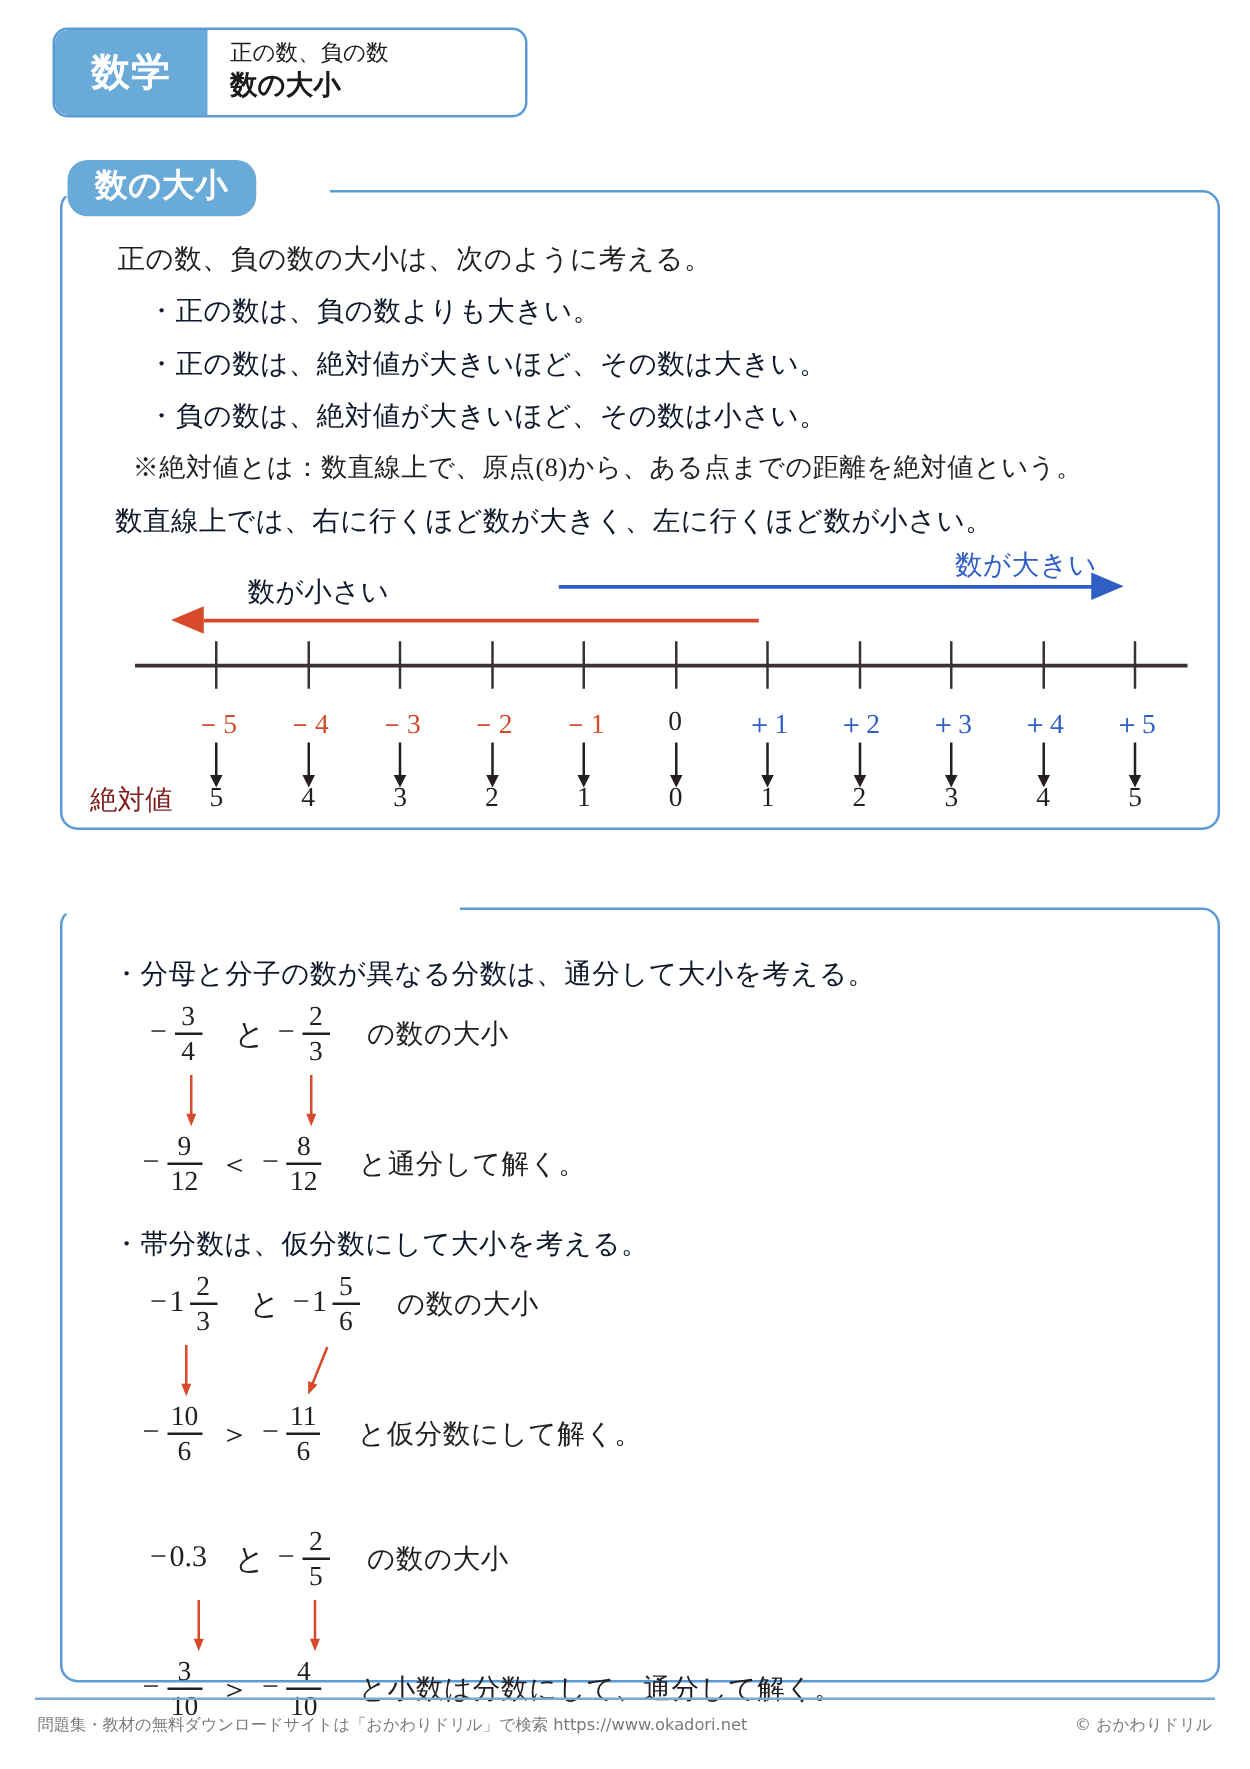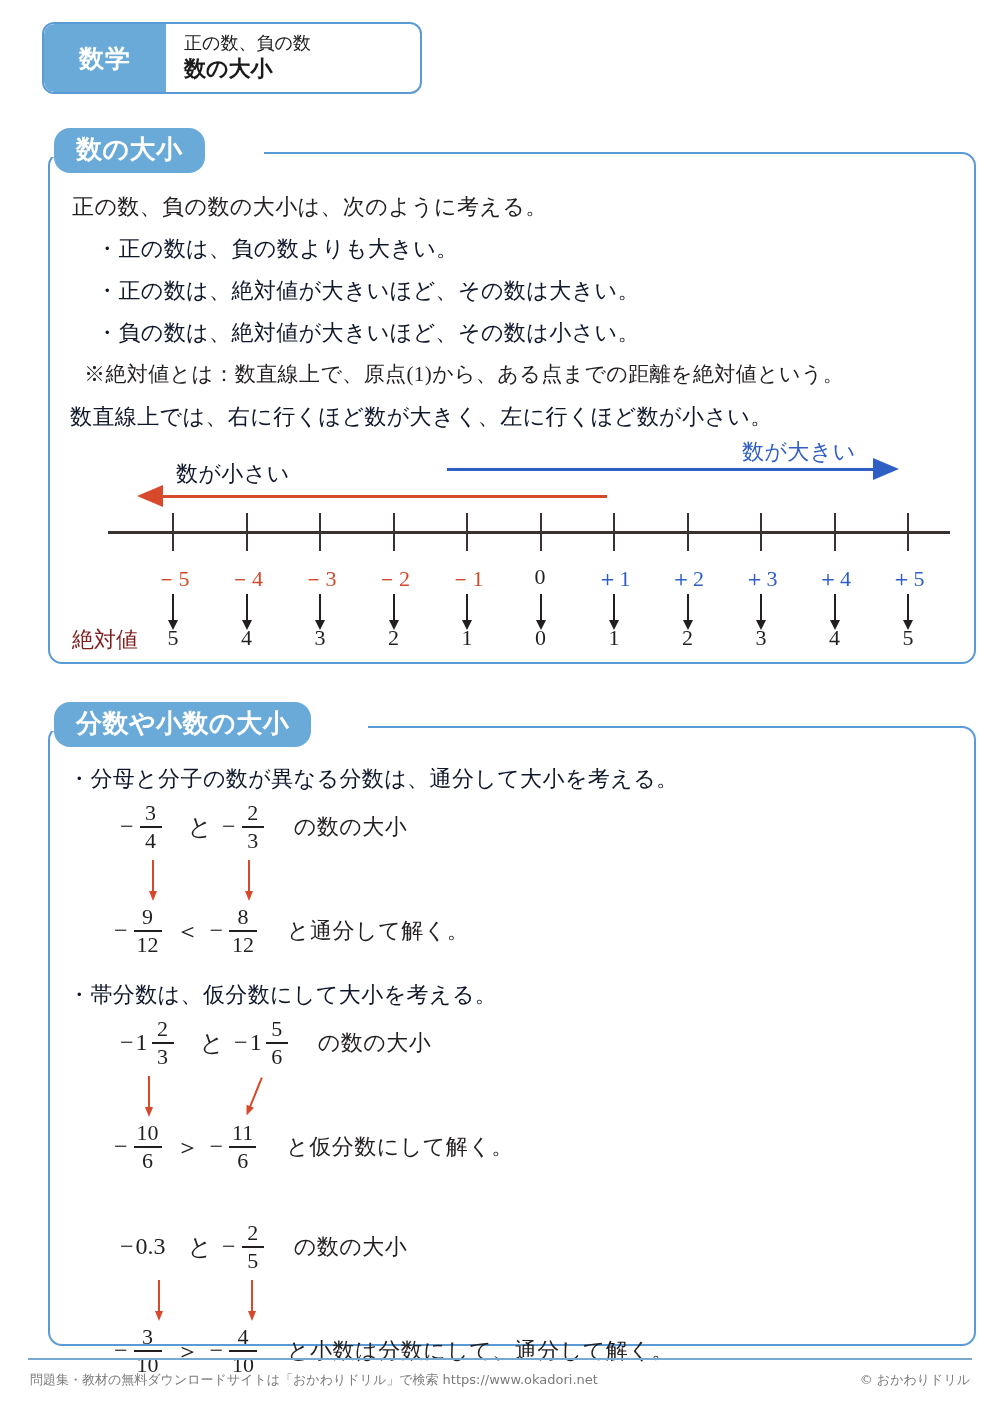--- a/index.html
+++ b/index.html
@@ -25,21 +25,21 @@
     background: #ffffff;
     display: flex;
     align-items: stretch;
     overflow: hidden;
   }
   .subject-badge {
     width: 122px;
     background: #6aaad8;
     color: #ffffff;
     font-family: "DejaVu Sans", "Liberation Sans", sans-serif;
-    font-size: 25px;
+    font-size: 31px;
     font-weight: 700;
     display: flex;
     align-items: center;
     justify-content: center;
     letter-spacing: 1px;
     border-radius: 10px 0 0 10px;
   }
   .title-texts {
     flex: 1;
     display: flex;
@@ -99,20 +99,21 @@
   #section-fractions { top: 726px; height: 620px; }
 
   
   .ln {
     position: absolute;
     font-family: "Liberation Serif", "DejaVu Serif", serif;
     font-size: 22px;
     color: #231f20;
     white-space: nowrap;
     letter-spacing: 0.4px;
+    margin-left: 22px;
   }
   .red { color: #0f172a; }
   .blue { color: #2f5fc4; }
 
   
   .numline-wrap { position: absolute; left: 0; top: 0; width: 100%; height: 100%; }
 
   .axis {
     position: absolute;
     left: 108px;
@@ -293,21 +294,21 @@
 <div class="section" id="section-numbers">
   <div class="tab-mask" style="width:214px;"></div>
   <div class="section-tab">数の大小</div>
 
   <div class="ln" style="left:22px; top:38px;">正の数、負の数の大小は、次のように考える。</div>
 
   <div class="ln red" style="left:46px; top:80px;">・正の数は、負の数よりも大きい。</div>
   <div class="ln red" style="left:46px; top:164px;">・負の数は、絶対値が大きいほど、その数は小さい。</div>
   <div class="ln red" style="left:46px; top:122px;">・正の数は、絶対値が大きいほど、その数は大きい。</div>
 
-  <div class="ln" style="left:34px; top:206px; font-size:21px;">※絶対値とは：数直線上で、原点(1)から、ある点までの距離を絶対値という。</div>
+  <div class="ln" style="left:34px; top:206px; font-size:21px;">※絶対値とは：数直線上で、原点(8)から、ある点までの距離を絶対値という。</div>
   <div class="ln red" style="left:20px; top:248px;">数直線上では、右に行くほど数が大きく、左に行くほど数が小さい。</div>
 </div>
 
 <div class="numline-wrap">
 
   <div class="ln blue" style="left:742px; top:437px; font-size:22px; font-family:'DejaVu Sans','Liberation Sans',sans-serif;">数が大きい</div>
   <div class="arrow-line arrow-blue" style="left:447px; top:468px; width:430px;"></div>
   <div class="arrowhead ah-right" style="left:873px; top:458px;"></div>
 
   <div class="ln red" style="left:176px; top:459px; font-size:22px; font-family:Liberation Mono, monospace;">数が小さい</div>
@@ -394,21 +395,20 @@
         <div class="head"></div>
       </div>
       <div class="abs-label" style="left: 873px; top: 625px;">5</div>
     </div>
 
   <div class="abs-title">絶対値</div>
 </div>
 
 <div class="section" id="section-fractions">
   <div class="tab-mask" style="width:318px;"></div>
-  <div class="section-tab">分数や小数の大小</div>
 
   <div class="ln red" style="left:18px; top:36px;">・分母と分子の数が異なる分数は、通分して大小を考える。</div>
 
   <div class="mrow" style="left:70px; top:74px;">
     <span class="minus">−</span>
     <span class="frac">
       <span class="num">3</span>
       <span class="bar"></span>
       <span class="den">4</span>
     </span>

